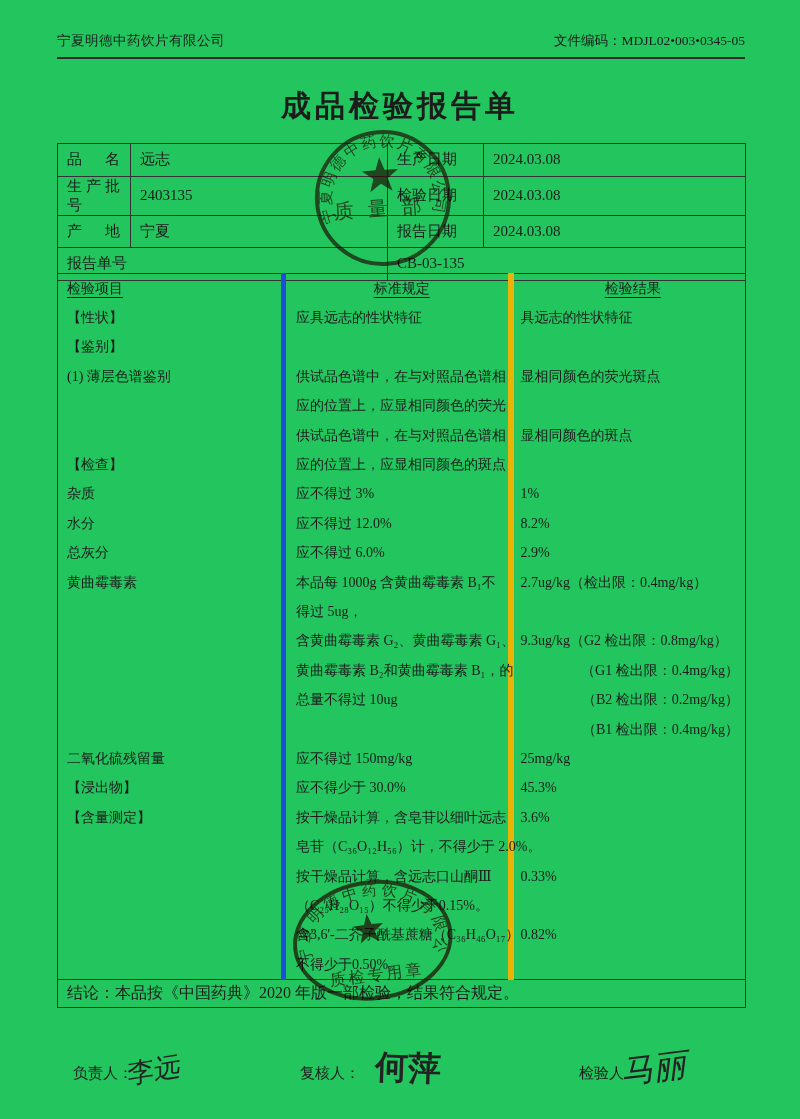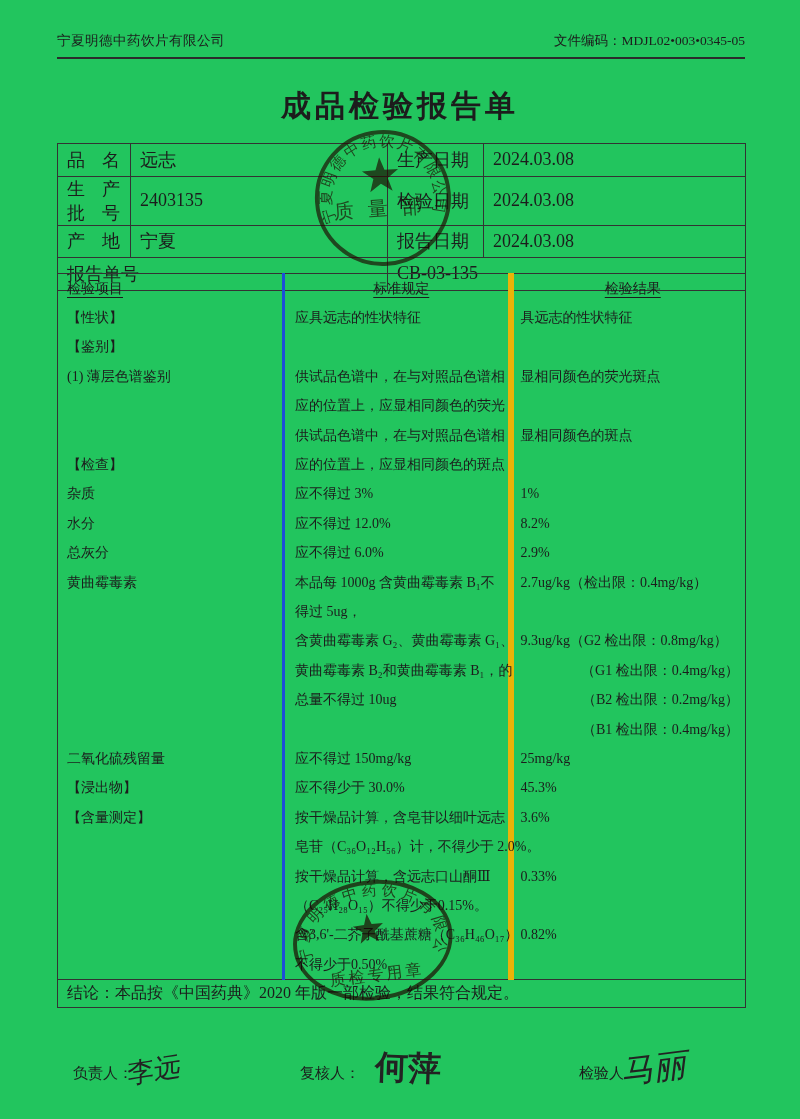--- a/index.html
+++ b/index.html
@@ -16,32 +16,32 @@
   .company  { position:absolute; left:0;  bottom:7px; letter-spacing:0.5px; }
   .doc-code { position:absolute; right:0; bottom:7px; }
   
   .title {
     position:absolute; top:86px; left:0; width:100%; margin:0;
     text-align:center; font-size:30px; font-weight:bold; letter-spacing:4px;
   }
   
   .info-table {
     position:absolute; left:57px; top:143px; width:688px;
-    border-collapse:collapse; table-layout:fixed; font-size:18px;
+    border-collapse:collapse; table-layout:fixed; font-size:15px;
   }
   .info-table td { border:1px solid #333; height:31.5px; padding:0 0 0 9px; overflow:hidden; }
   .jlabel { text-align:justify; text-align-last:justify; padding-right:10px !important; }
   
   .main-table {
     position:absolute; left:57px; top:273px; width:688px;
     border-collapse:collapse; table-layout:fixed; font-size:14px;
     border:1.5px solid #333;
   }
   .main-table td { height:29.4px; padding:0; vertical-align:middle; white-space:nowrap; }
-  .main-table td.c1 { padding-left:9px;  border-right:3px solid #1d4ed8;margin-top:36px; }
+  .main-table td.c1 { padding-left:9px;  border-right:5px solid #1d4ed8;margin-top:36px; }
   .main-table td.c2 { padding-left:10px; border-right:6px solid #eab308; }
   .main-table td.c3 { padding-left:7px; }
   .main-table td.c3.r { text-align:right; padding-right:6px; padding-left:0; }
   .main-table tr.head td { text-align:center; }
   .main-table tr.head td.c1 { text-align:left; }
   .u { text-decoration:underline; text-underline-offset:4px; }
   td.conc { border-top:1px solid #333; height:27px !important; padding-left:9px !important; font-size:16px; }
   
   .footer { position:absolute; left:57px; top:1052px; width:688px; height:60px; font-size:15px; }
   .flabel { position:absolute; top:12px; }

